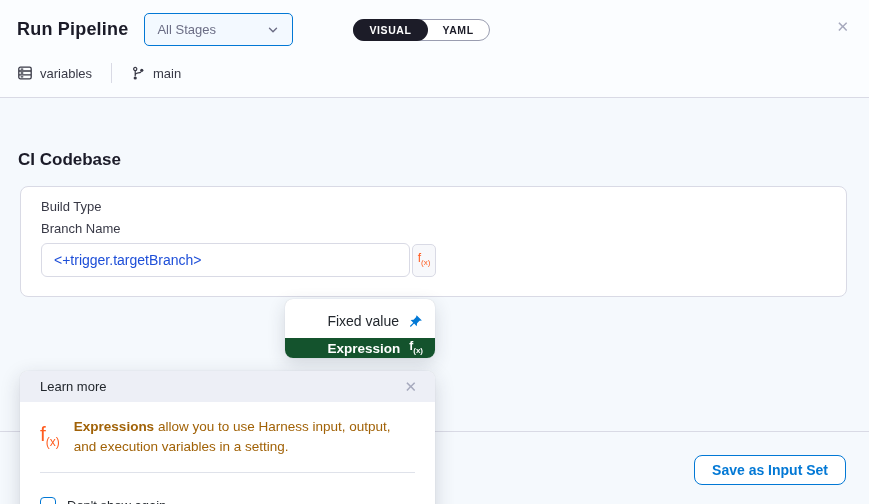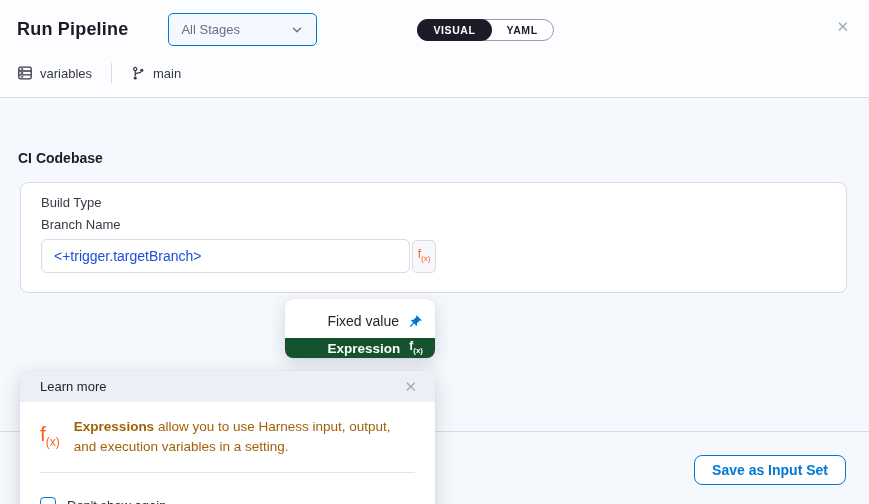--- a/index.html
+++ b/index.html
@@ -10,24 +10,24 @@
     background: #f5f9fd;
     overflow: hidden;
   }
   .modal { position: relative; width: 869px; height: 504px; }
 
   
   .modal-header {
     height: 98px; background: #fbfdff; border-bottom: 1px solid #d9dae5;
     padding: 13px 16px 0 17px;
   }
-  .title-row { display: flex; align-items: center; gap: 40px; }
+  .title-row { display: flex; align-items: center; }
   .page-title { font-size: 18px; font-weight: 700; color: #1b1b28; letter-spacing: .2px; }
   .stage-select {
-    margin-left: 0; width: 149px; height: 33px;
+    margin-left: 16px; width: 149px; height: 33px;
     border: 1.5px solid #0278d5; border-radius: 5px; background: #f3f9ff;
     display: flex; align-items: center; justify-content: space-between;
     padding: 0 12px; cursor: pointer;
   }
   .stage-select .sel-label { font-size: 13px; color: #6b6d85; }
   .mode-toggle {
     margin-left: 60px; height: 22px; border: 1px solid #9a9db0; border-radius: 12px;
     background: #fff; display: flex; align-items: stretch;
   }
   .mode-seg {
@@ -40,21 +40,21 @@
     margin-left: auto; font-size: 15px; color: #a6a9bd; cursor: pointer;
     line-height: 1; padding: 2px 4px; align-self: flex-start; margin-top: 4px;
   }
   .repo-row { display: flex; align-items: center; margin-top: 17px; }
   .repo-row .meta-label { font-size: 13px; color: #383946; margin-left: 7px; }
   .v-divider { width: 1px; height: 20px; background: #d9dae5; margin: 0 19px; }
   .icon-svg { display: inline-flex; }
 
   
   .modal-body { padding: 0; }
-  .section-heading { font-size: 14px; font-weight: 700; color: #1b1b28; margin: 52px 0 6px 18px; }
+  .section-heading { font-size: 17px; font-weight: 700; color: #1b1b28; margin: 52px 0 6px 18px; }
   .codebase-card {
     margin: 16px 22px 0 20px; background: #fff; border: 1px solid #d9dae5;
     border-radius: 8px; padding: 12px 20px 19px 20px; position: relative; z-index: 1;
   }
   .field-label { font-size: 13px; color: #383946; margin-bottom: 7px; }
   .radio-row { display: flex; align-items: center; margin: 10px 0 20px 0; }
   .radio-option { display: flex; align-items: center; cursor: pointer; margin-right: 28px; }
   .radio-circle {
     width: 15px; height: 15px; border-radius: 50%; border: 1.5px solid #9a9db0;
     background: #fff; margin-right: 8px; position: relative; flex: none;

